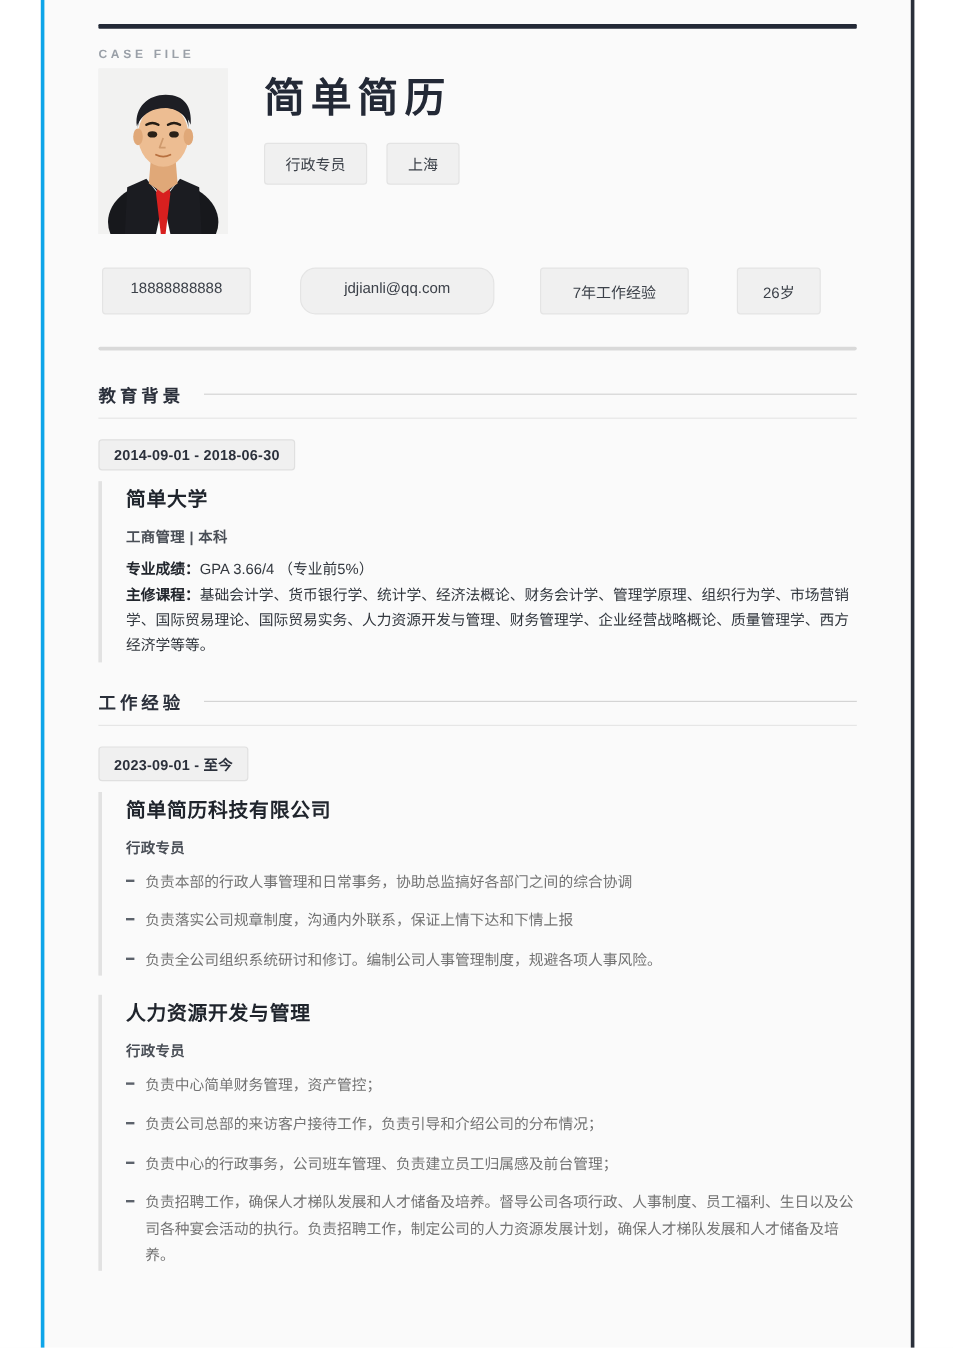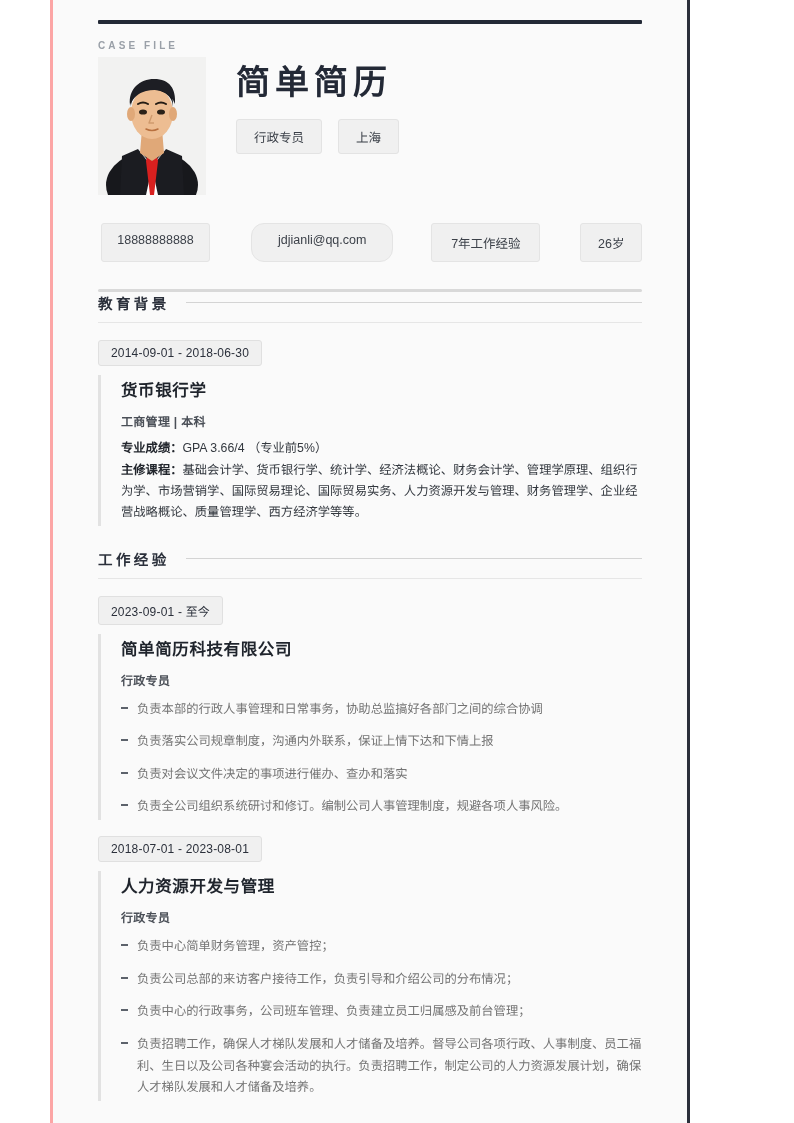--- a/index.html
+++ b/index.html
@@ -10,26 +10,26 @@
   body {
     width: 794px;
     height: 1123px;
     overflow: hidden;
     font-family: "Liberation Sans", "DejaVu Sans", sans-serif;
     color: #2b2f36;
   }
 
   .page {
     position: absolute;
-    left: 50px;
+    left: 34px;
     top: 0;
-    width: 640px;
+    width: 728px;
     height: 1123px;
     background: #fafafa;
-    border-left: 3px solid #fca5a5;
+    border-left: 3px solid #0ea5e9;
     border-right: 3px solid #2b303b;
     box-sizing: border-box;
     overflow: hidden;
   }
 
   .inner {
     padding: 0 45px;
   }
 
   
@@ -95,21 +95,20 @@
     color: #3c4149;
     white-space: nowrap;
   }
 
   
   .contact-row {
     display: flex;
     margin-top: 28px;
     padding-left: 3px;
     gap: 0;
-    justify-content: space-between;
   }
   .contact-chip {
     background: #f0f0f0;
     border: 1px solid #e4e4e4;
     border-radius: 3px;
     padding: 9px 0;
     font-size: 12.5px;
     color: #3c4149;
     text-align: center;
     white-space: nowrap;
@@ -121,20 +120,21 @@
 
   .hr-light {
     margin-top: 27px;
     height: 3px;
     background: #d9d9d9;
     border-radius: 2px;
   }
 
   
   .section {
+    margin-top: 26px;
   }
   .sec-head {
     display: flex;
     align-items: center;
   }
   .sec-title {
     font-size: 14.5px;
     font-weight: 700;
     letter-spacing: 3.4px;
     color: #2b303b;
@@ -155,21 +155,21 @@
   
   .entry { margin-top: 17px; }
 
   .date-badge {
     display: inline-block;
     background: #f0f0f0;
     border: 1px solid #e0e0e0;
     border-radius: 3px;
     padding: 5px 12px;
     font-size: 12px;
-    font-weight: 400;
+    font-weight: 700;
     color: #2b303b;
     letter-spacing: 0.2px;
   }
 
   .entry-body {
     border-left: 3px solid #e2e2e2;
     margin-top: 9px;
     padding: 2px 0 2px 20px;
   }
 
@@ -276,21 +276,21 @@
     <div class="section">
       <div class="sec-head">
         <div class="sec-title">教育背景</div>
         <div class="sec-line"></div>
       </div>
       <div class="sec-underline"></div>
 
       <div class="entry">
         <div class="date-badge">2014-09-01 - 2018-06-30</div>
         <div class="entry-body">
-          <div class="org">货币银行学</div>
+          <div class="org">简单大学</div>
           <div class="subline">工商管理 | 本科</div>
           <div class="kv">
             <b>专业成绩</b><b>：</b><span>GPA 3.66/4 （专业前5%）</span>
           </div>
           <div class="kv" style="margin-top:1px;">
             <b>主修课程</b><b>：</b><span>基础会计学、货币银行学、统计学、经济法概论、财务会计学、管理学原理、组织行为学、市场营销学、国际贸易理论、国际贸易实务、人力资源开发与管理、财务管理学、企业经营战略概论、质量管理学、西方经济学等等。</span>
           </div>
         </div>
       </div>
     </div>
@@ -317,34 +317,27 @@
             <div class="bullet">
               <div class="dash">
                   <i></i>
                 </div>
               <div class="btext">负责落实公司规章制度，沟通内外联系，保证上情下达和下情上报</div>
             </div>
             <div class="bullet">
               <div class="dash">
                   <i></i>
                 </div>
-              <div class="btext">负责对会议文件决定的事项进行催办、查办和落实</div>
-            </div>
-            <div class="bullet">
-              <div class="dash">
-                  <i></i>
-                </div>
               <div class="btext">负责全公司组织系统研讨和修订。编制公司人事管理制度，规避各项人事风险。</div>
             </div>
           </div>
         </div>
       </div>
 
       <div class="entry" style="margin-top:16px;">
-        <div class="date-badge">2018-07-01 - 2023-08-01</div>
         <div class="entry-body">
           <div class="org">人力资源开发与管理</div>
           <div class="subline">行政专员</div>
           <div class="bullets">
             <div class="bullet">
               <div class="dash">
                   <i></i>
                 </div>
               <div class="btext">负责中心简单财务管理，资产管控；</div>
             </div>

